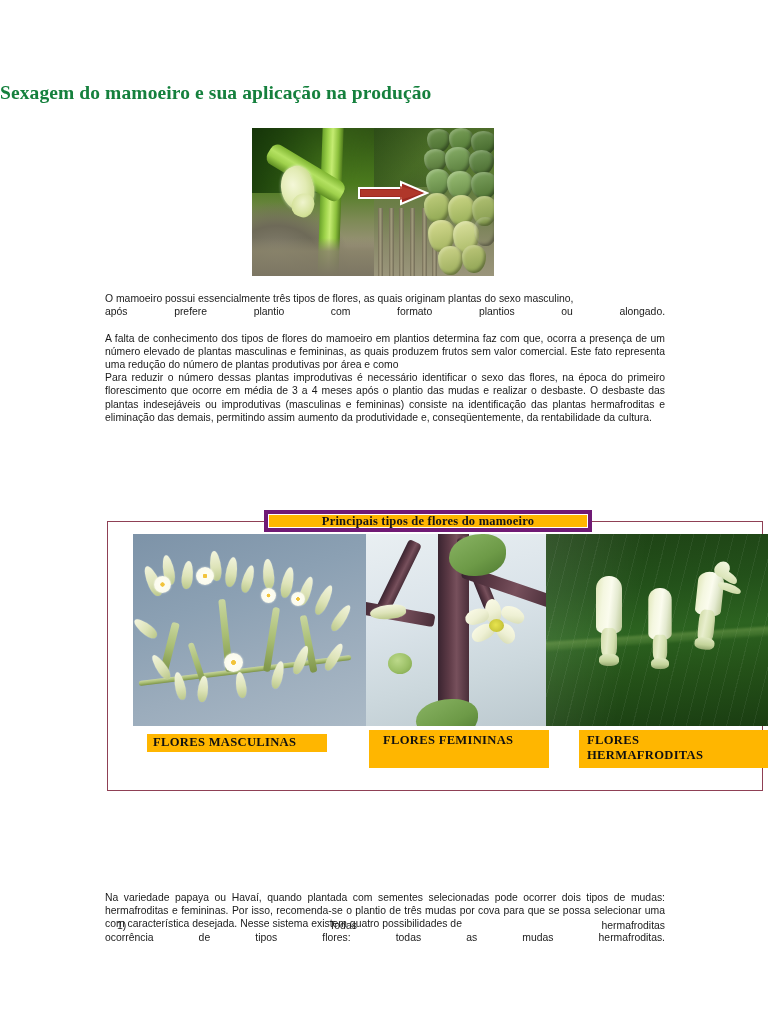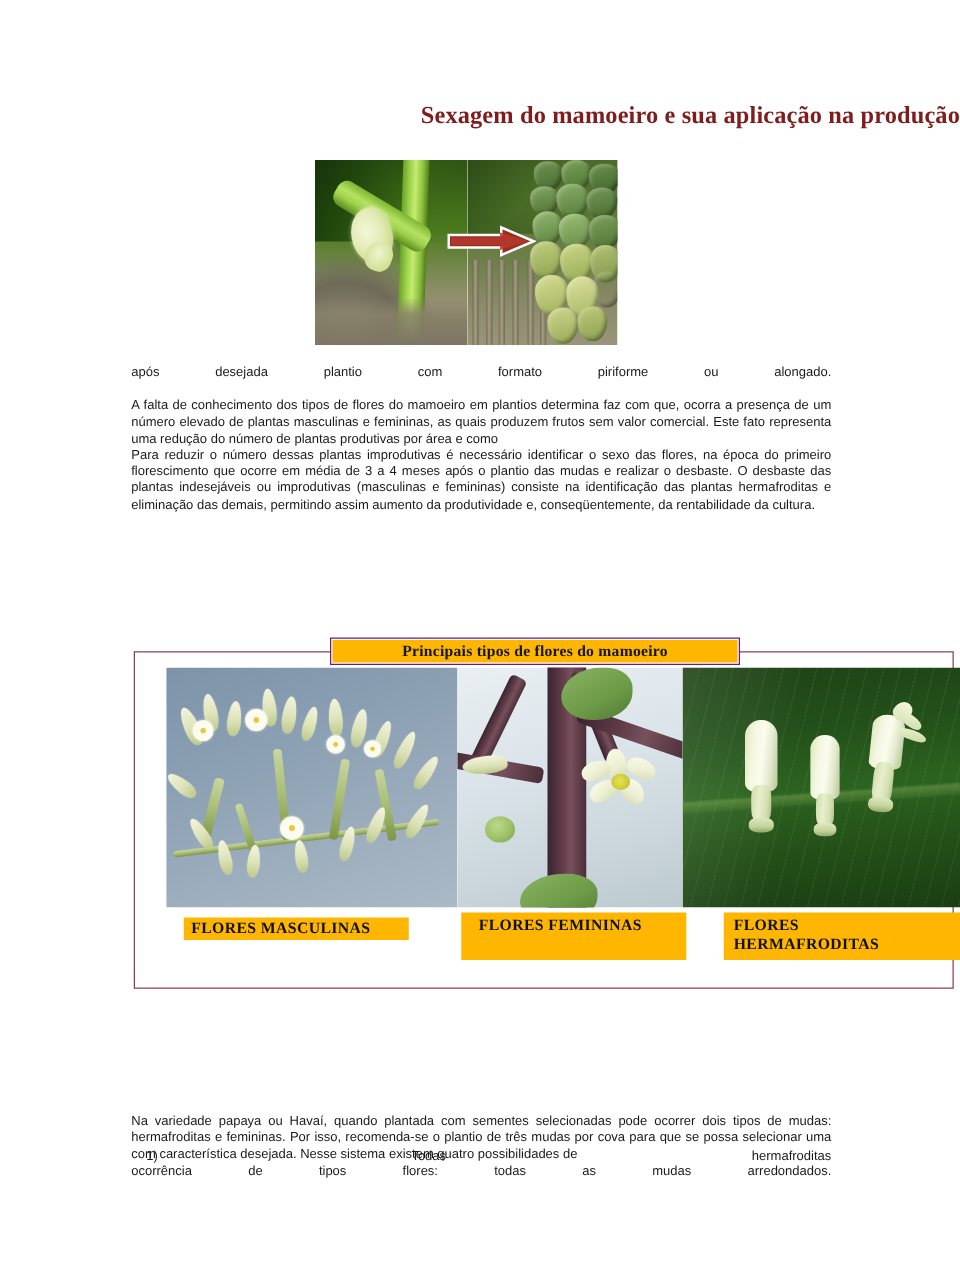--- a/index.html
+++ b/index.html
@@ -21,26 +21,26 @@
     inset: 0;
     background: #fff;
   }
 
   
   .doc-title {
     position: absolute;
     left: 0;
     top: 82px;
     width: 768px;
-    text-align: right;
+    text-align: left;
     font-family: "Liberation Serif", "DejaVu Serif", serif;
     font-weight: bold;
     font-size: 19.5px;
     letter-spacing: 0.1px;
-    color: #7f1d1d;
+    color: #15803d;
   }
 
   
   .top-figure {
     position: absolute;
     left: 252px;
     top: 128px;
     width: 242px;
     height: 148px;
     background: #fff;
@@ -183,21 +183,21 @@
   .lastline .c2 { width: 45%; text-align: center; }
   .lastline .c3 { width: 35%; text-align: right; }
 
   
   .banner-wrap {
     position: absolute;
     left: 264px;
     top: 510px;
     width: 328px;
     height: 22px;
-    border: 1px solid #701a75;
+    border: 4px solid #701a75;
     background: #ffffff;
     box-sizing: border-box;
     padding: 1px;
     z-index: 6;
   }
   .banner-inner {
     width: 100%;
     height: 100%;
     background: #FFB600;
     display: flex;
@@ -436,21 +436,22 @@
 
     <svg class="tf-arrow" viewBox="0 0 72 26">
       <g>
         <polygon points="2,8 44,8 44,2 70,13 44,24 44,18 2,18" fill="#9e2a22" stroke="#ffffff" stroke-width="2"></polygon>
         <polygon points="4,10 43,10 43,6 66,13 43,20 43,16 4,16" fill="#b33a2c" opacity="0.85"></polygon>
       </g>
     </svg>
   </div>
 
   <div class="para" id="para-1">
-    <p class="spread"><span>após</span> <span>desejada</span> <span>plantio</span> <span>com</span> <span>formato</span> <span>piriforme</span> <span>ou</span> <span>alongado.</span></p>
+    <p>O mamoeiro possui essencialmente três tipos de flores, as quais originam plantas do sexo masculino,</p>
+    <p class="spread"><span>após</span> <span>prefere</span> <span>plantio</span> <span>com</span> <span>formato</span> <span>plantios</span> <span>ou</span> <span>alongado.</span></p>
     <p>A falta de conhecimento dos tipos de flores do mamoeiro em plantios determina faz com que, ocorra a presença de um número elevado de plantas masculinas e femininas, as quais produzem frutos sem valor comercial. Este fato representa uma redução do número de plantas produtivas por área e como</p>
     <p>Para reduzir o número dessas plantas improdutivas é necessário identificar o sexo das flores, na época do primeiro florescimento que ocorre em média de 3 a 4 meses após o plantio das mudas e realizar o desbaste. O desbaste das plantas indesejáveis ou improdutivas (masculinas e femininas) consiste na identificação das plantas hermafroditas e eliminação das demais, permitindo assim aumento da produtividade e, conseqüentemente, da rentabilidade da cultura.</p>
   </div>
 
   <div class="banner-wrap">
     <div class="banner-inner">Principais tipos de flores do mamoeiro</div>
   </div>
 
   <div class="figure-frame">
     <div class="figure-strip">
@@ -548,21 +549,21 @@
       <div class="fig-label" id="label-herm">
         <div>FLORES</div>
         <div>HERMAFRODITAS</div>
       </div>
     </div>
   </div>
 
 
   <div class="para" id="para-2">
     <p>Na variedade papaya ou Havaí, quando plantada com sementes selecionadas pode ocorrer dois tipos de mudas: hermafroditas e femininas. Por isso, recomenda-se o plantio de três mudas por cova para que se possa selecionar uma com característica desejada. Nesse sistema existem quatro possibilidades de</p>
-    <p class="spread"><span>ocorrência</span> <span>de</span> <span>tipos</span> <span>flores:</span> <span>todas</span> <span>as</span> <span>mudas</span> <span>arredondados.</span></p>
+    <p class="spread"><span>ocorrência</span> <span>de</span> <span>tipos</span> <span>flores:</span> <span>todas</span> <span>as</span> <span>mudas</span> <span>hermafroditas.</span></p>
   </div>
 
   <div class="lastline">
     <span class="c1">1)</span>
     <span class="c2">Todas</span>
     <span class="c3">hermafroditas</span>
   </div>
 
 </div>
 

